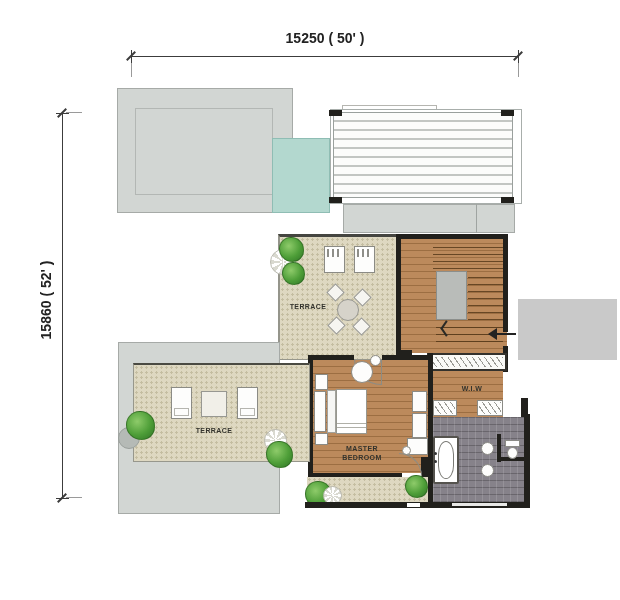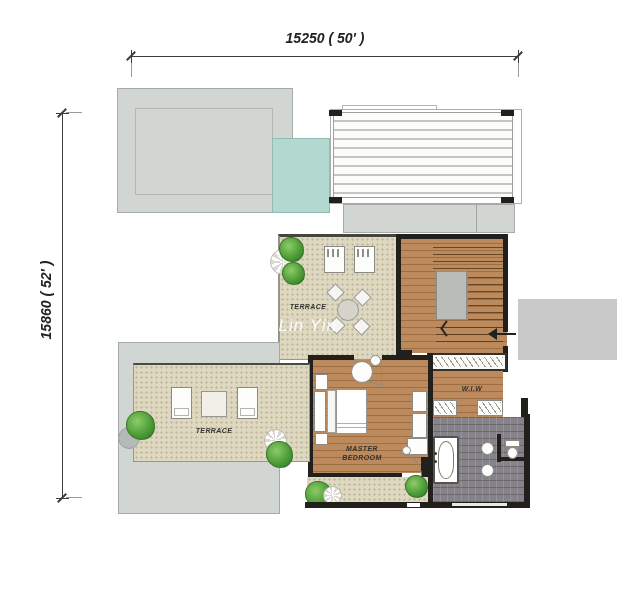--- a/index.html
+++ b/index.html
@@ -1,17 +1,17 @@
 <!DOCTYPE html>
 <html style="--wall: #21201c; --slab: #d2d6d3; --slab_border: #a6aaa7; --pool: #b3d8cf; --pool_border: #8fbdb4; --terrace: #ded8c1; --wood: #bc8a5c; --wood_line: #9c6e42; --tile: #86828a; --tree: #4e9e38; --watermark_block: #c9c9c9; --label_text: #33332d; --dim_text: #222222;"><head>
 <meta charset="utf-8">
 <style>
   html,body{margin:0;padding:0;background:#ffffff;}
   .plan{position:relative;width:620px;height:600px;background:#fff;overflow:hidden;
-        font-family:"Liberation Sans",sans-serif;font-style:italic;}
+        font-family:"Liberation Sans",sans-serif;}
   .abs{position:absolute;box-sizing:border-box;}
   .wall{background:var(--wall,#21201c);}
   .slab{background:var(--slab,#d2d6d3);border:1px solid var(--slab_border,#a6aaa7);}
   .wood{background-color:var(--wood,#bc8a5c);
         background-image:repeating-linear-gradient(to bottom,rgba(0,0,0,0) 0 6px,var(--wood_line,#9c6e42) 6px 7px);}
   .terrace{background-color:var(--terrace,#ded8c1);
         background-image:radial-gradient(rgba(130,120,80,.28) 1px,rgba(0,0,0,0) 1.2px);
         background-size:5px 5px;border:1px solid #97978c;}
   .tile{background-color:var(--tile,#86828a);
         background-image:repeating-linear-gradient(to right,rgba(255,255,255,.13) 0 1px,rgba(0,0,0,0) 1px 7px),
@@ -180,16 +180,15 @@
   <div class="abs tree" style="left:266px;top:441px;width:27px;height:27px"></div>
 
   <div class="abs terrace" style="left:307px;top:477px;width:121px;height:28px;border:none"></div>
   <div class="abs arcTR" style="left:399px;top:453px;width:23px;height:23px"></div>
   <div class="abs tree" style="left:305px;top:481px;width:27px;height:27px"></div>
   <div class="abs flower" style="left:323px;top:486px;width:19px;height:19px"></div>
   <div class="abs tree" style="left:405px;top:475px;width:23px;height:23px"></div>
   <div class="abs wall" style="left:305px;top:502px;width:125px;height:6px"></div>
   <div class="abs" style="left:407px;top:503px;width:13px;height:4px;background:#fff"></div>
 
-  <div class="abs watermark" style="left:268px;top:316px;width:130px;height:24px">i Lin Yin</div>
   <div class="abs" style="left:518px;top:299px;width:99px;height:61px;background:var(--watermark_block,#c9c9c9)"></div>
 
 </div>
 
 </body></html>

